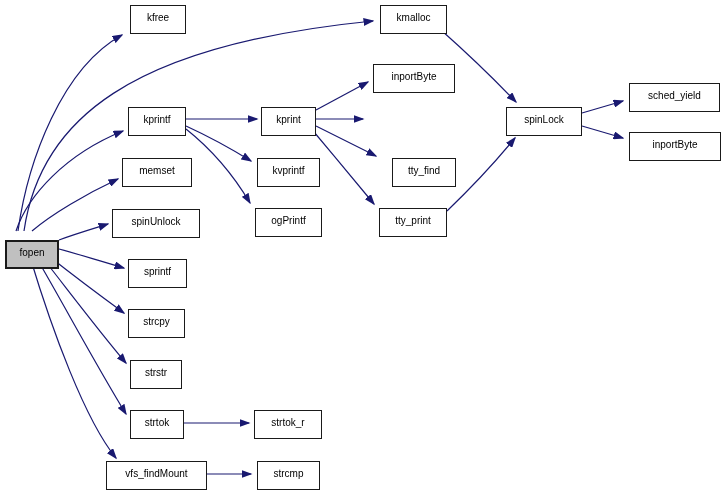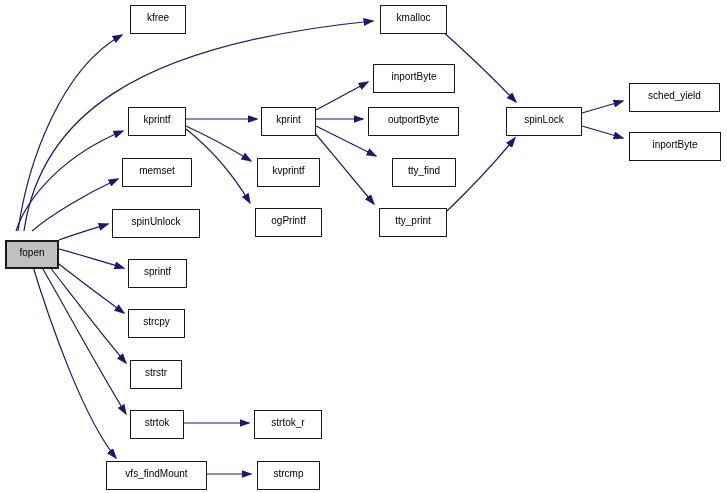--- a/index.html
+++ b/index.html
@@ -94,21 +94,20 @@
   <div class="node" style="left:128px; top:259px; width:59px;">sprintf</div>
   <div class="node" style="left:112px; top:209px; width:88px;">spinUnlock</div>
   <div class="node" style="left:128px; top:309px; width:57px;">strcpy</div>
   <div class="node" style="left:130px; top:360px; width:52px;">strstr</div>
   <div class="node" style="left:130px; top:410px; width:54px;">strtok</div>
   <div class="node" style="left:106px; top:461px; width:101px;">vfs_findMount</div>
   <div class="node" style="left:261px; top:107px; width:55px;">kprint</div>
   <div class="node" style="left:257px; top:158px; width:63px;">kvprintf</div>
   <div class="node" style="left:255px; top:208px; width:67px;">ogPrintf</div>
   <div class="node" style="left:373px; top:64px;  width:82px;">inportByte</div>
-  <div class="node" style="left:368px; top:107px; width:91px;">outportByte</div>
   <div class="node" style="left:381px; top:158px; width:64px;margin-left:11px;">tty_find</div>
   <div class="node" style="left:379px; top:208px; width:68px;">tty_print</div>
   <div class="node" style="left:506px; top:107px; width:76px;">spinLock</div>
   <div class="node" style="left:629px; top:83px;  width:91px;text-align:center;">sched_yield</div>
   <div class="node" style="left:629px; top:132px; width:92px;">inportByte</div>
   <div class="node" style="left:254px; top:410px; width:68px;">strtok_r</div>
   <div class="node" style="left:257px; top:461px; width:63px;">strcmp</div>
 
 </div>
 

